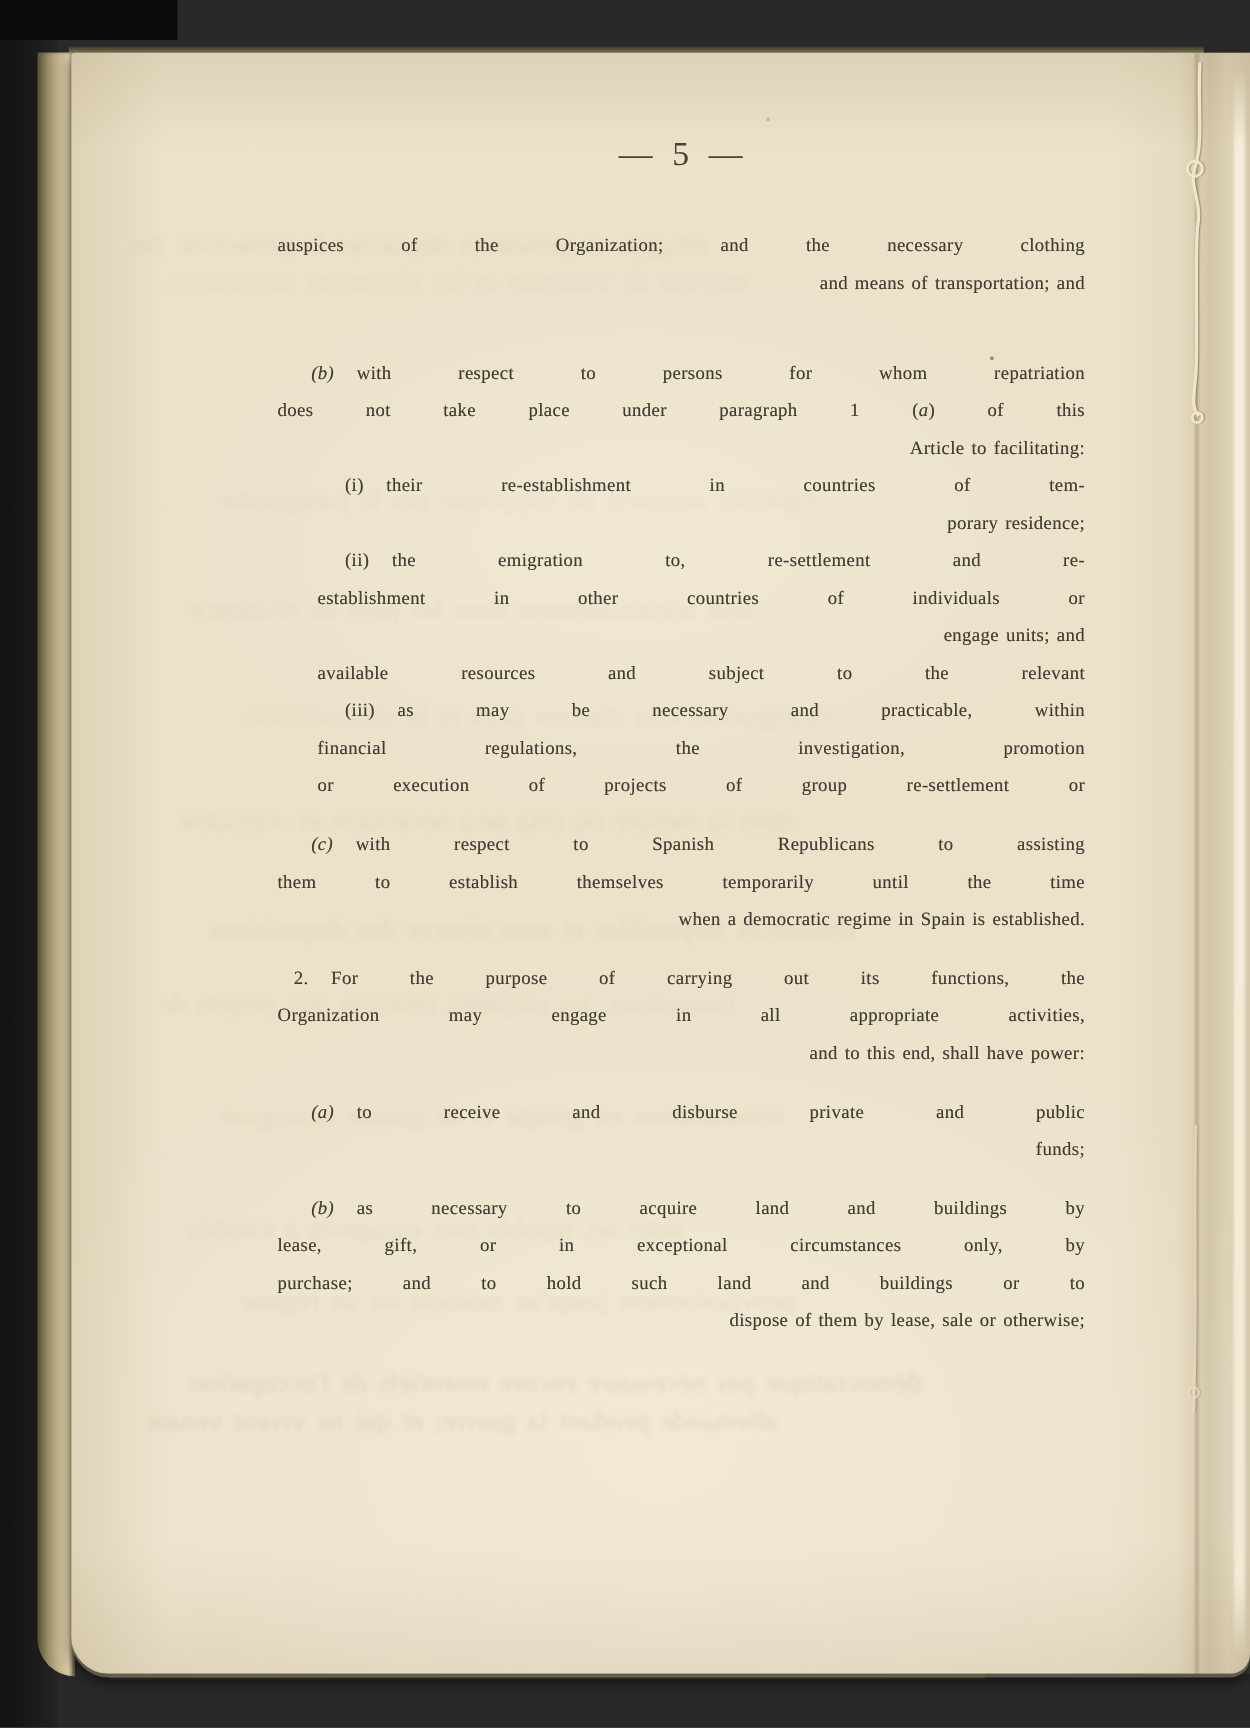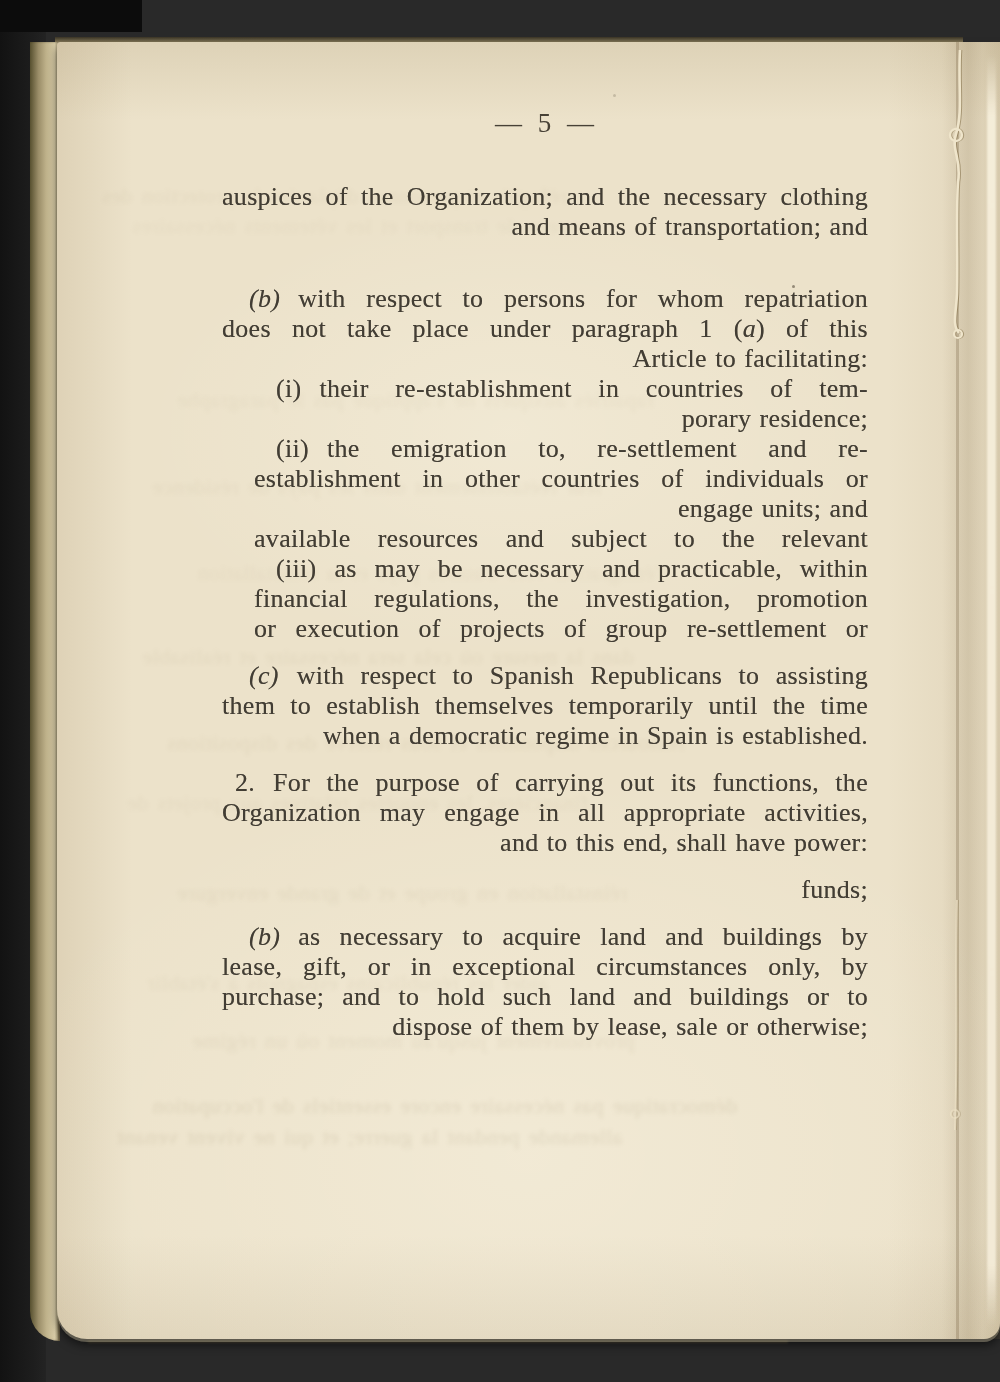--- a/index.html
+++ b/index.html
@@ -44,21 +44,21 @@
   .ghost:nth-child(7){left:110px;top:688px;opacity:.11;}
   .ghost:nth-child(8){left:70px;top:748px;opacity:.09;}
   .ghost:nth-child(9){left:120px;top:838px;opacity:.11;}
   .ghost:nth-child(10){left:90px;top:928px;opacity:.10;}
   .ghost:nth-child(11){left:135px;top:986px;opacity:.12;}
   .ghost:nth-child(12){left:95px;top:1051px;opacity:.17;}
   .ghost:nth-child(13){left:60px;top:1082px;opacity:.17;}
   .page-number{position:absolute;left:165px;top:66px;width:646px;text-align:center;
                font-size:27px;color:#474136;letter-spacing:1px;word-spacing:7px;}
   .body-text{position:absolute;left:165px;top:140px;width:646px;
-             font-size:26px;color:#423d34;letter-spacing:.3px;word-spacing:1.5px;
+             font-size:15px;color:#423d34;letter-spacing:.3px;word-spacing:1.5px;
              text-shadow:0 0 .4px rgba(62,56,45,.55);}
   .para{margin:0;}
   .gap-large{margin-top:42px;}
   .gap-small{margin-top:17px;}
   .line{height:30px;line-height:30px;overflow:hidden;}
   .line.j{text-align:justify;text-align-last:justify;text-justify:inter-word;}
   .line.last{text-align:right;}
   .ind-letter{padding-left:27px;}
   .ind-num{padding-left:13px;}
   .ind-roman-a{padding-left:54px;}
@@ -144,20 +144,21 @@
           <div class="line j ind-letter"><span class="mk it">(c)</span><span class="">with respect to Spanish Republicans to assisting</span></div>
           <div class="line j"><span class="">them to establish themselves temporarily until the time</span></div>
           <div class="line last"><span class="">when a democratic regime in Spain is established.</span></div>
         </div>
         <div class="para gap-small">
           <div class="line j ind-num"><span class="mk">2.</span><span class="">For the purpose of carrying out its functions, the</span></div>
           <div class="line j"><span class="">Organization may engage in all appropriate activities,</span></div>
           <div class="line last"><span class="">and to this end, shall have power:</span></div>
         </div>
         <div class="para gap-small">
+          <div class="line j ind-letter"><span class="mk it">(a)</span><span class="">to receive and disburse private and public</span></div>
           <div class="line last"><span class="">funds;</span></div>
         </div>
         <div class="para gap-small">
           <div class="line j ind-letter"><span class="mk it">(b)</span><span class="">as necessary to acquire land and buildings by</span></div>
           <div class="line j"><span class="">lease, gift, or in exceptional circumstances only, by</span></div>
           <div class="line j"><span class="">purchase; and to hold such land and buildings or to</span></div>
           <div class="line last"><span class="">dispose of them by lease, sale or otherwise;</span></div>
         </div>
       </div>
   </div>

